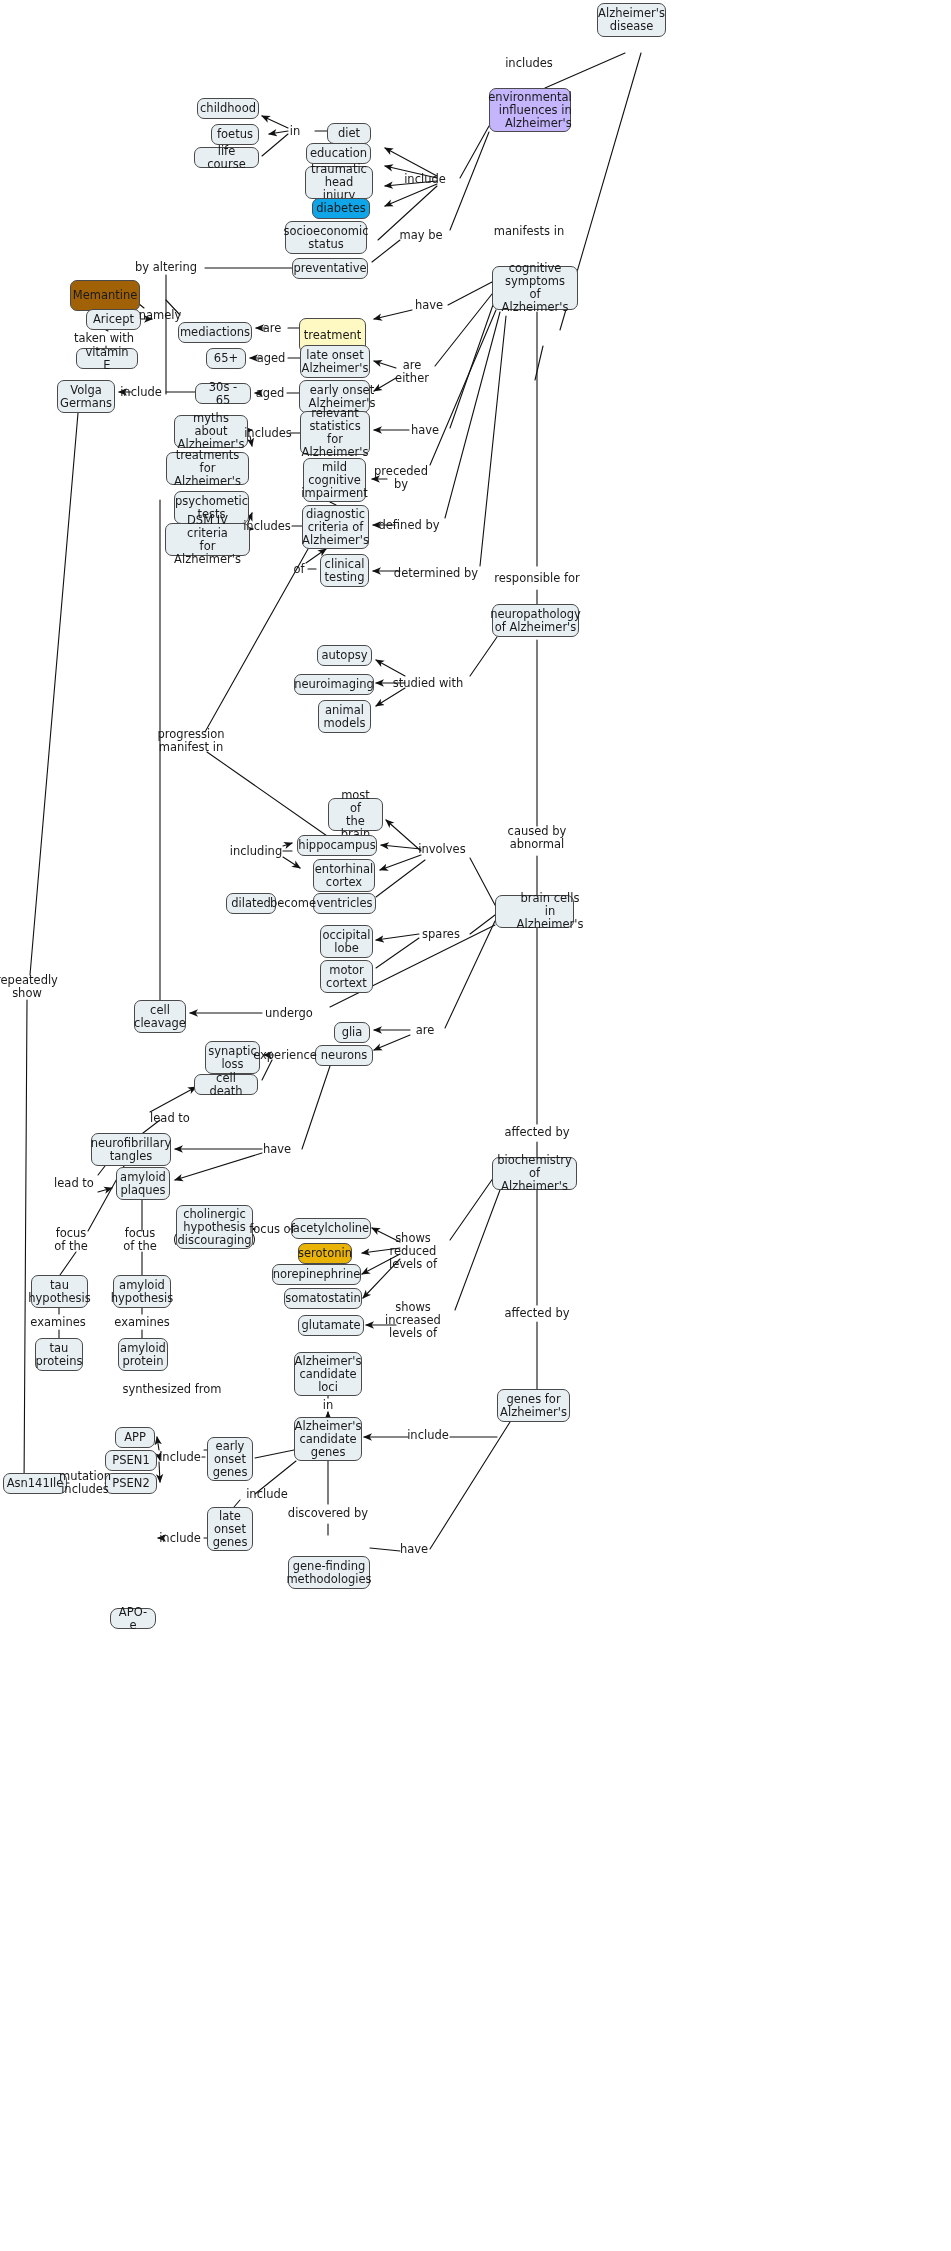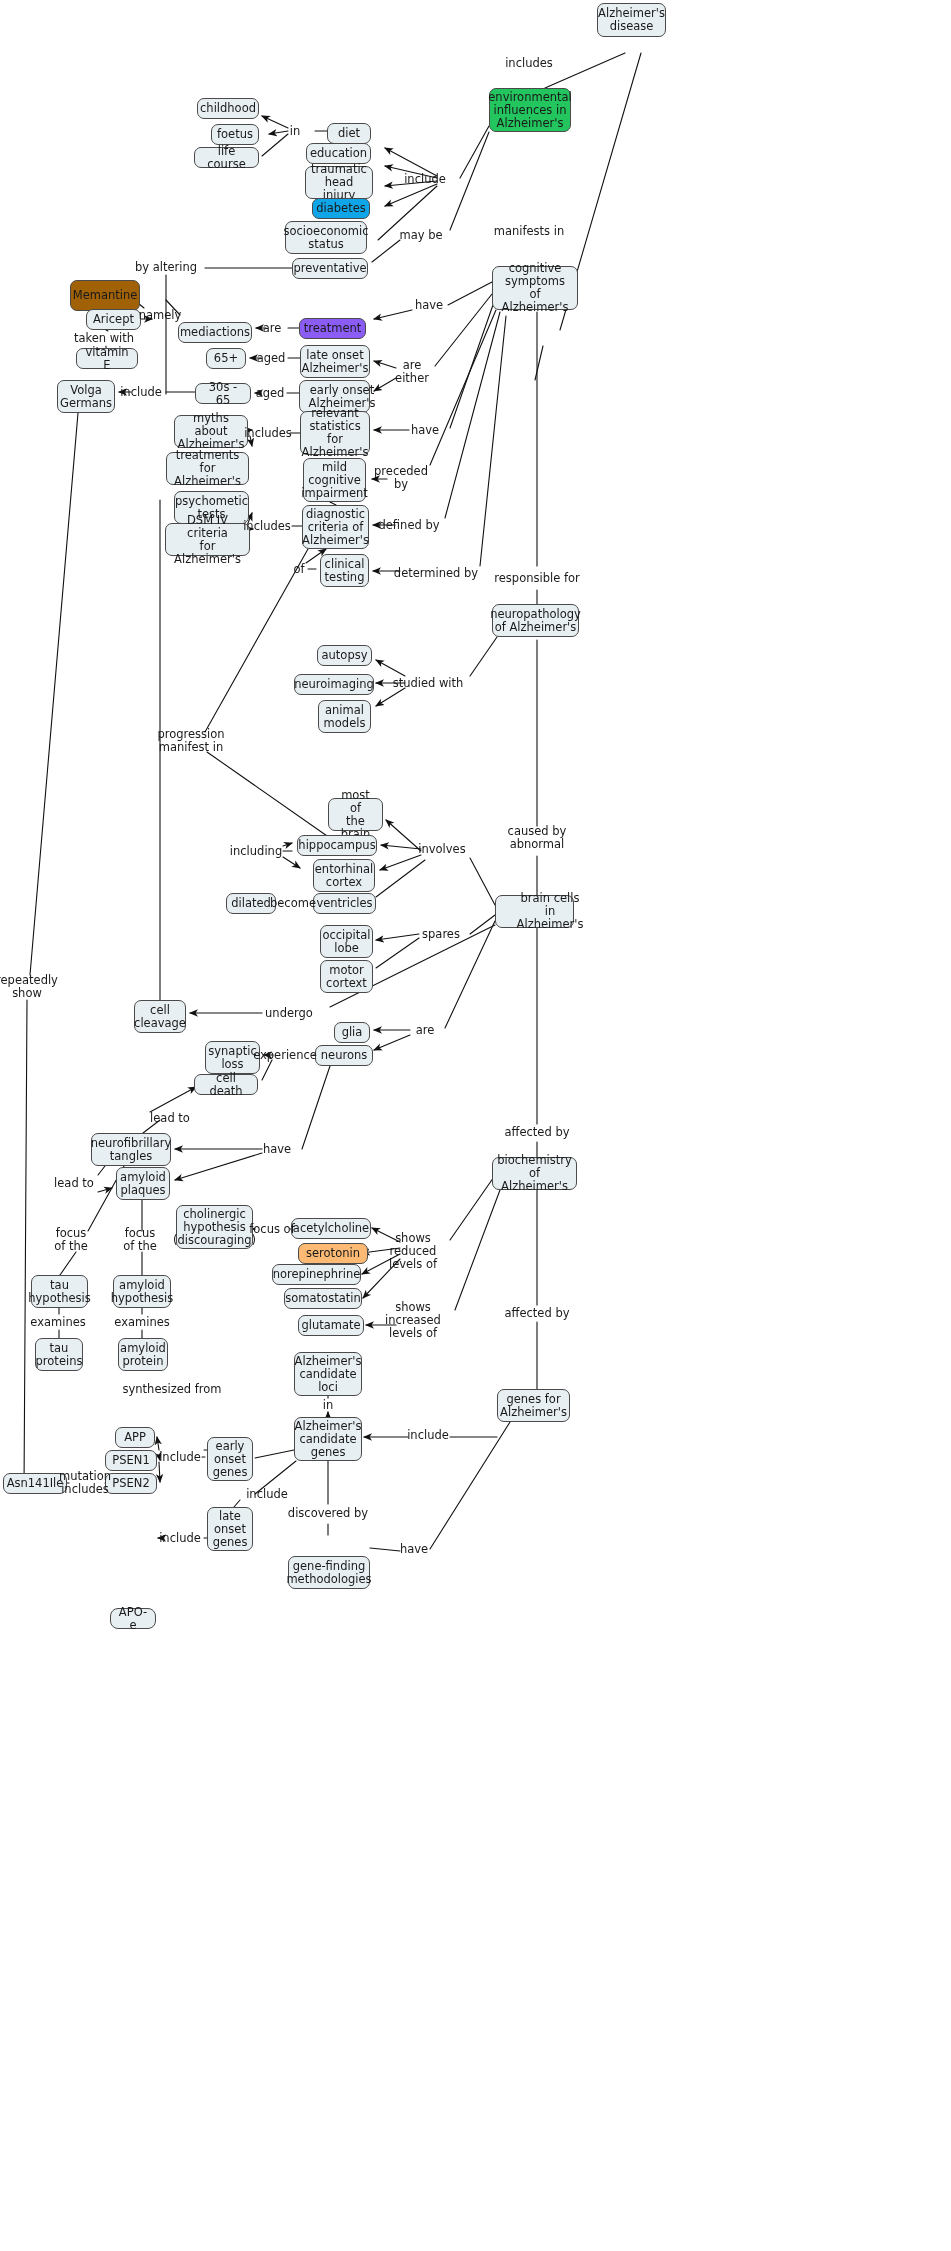--- a/index.html
+++ b/index.html
@@ -236,42 +236,42 @@
     <path d="M328,1461 L328,1504"></path>
     <path d="M328,1524 L328,1535"></path>
 
     <path d="M370,1548 L400,1551"></path>
     <path d="M430,1549 L510,1422"></path>
   </g>
 </svg>
 
 <div class="node" style="left: 597px; top: 3px; width: 69px; height: 34px; background: rgb(232, 239, 242); border-color: rgb(74, 74, 74); color: rgb(26, 26, 26);">Alzheimer's
 disease</div>
-    <div class="node" style="left: 489px; top: 88px; width: 82px; height: 44px; background: #22c55e; border-color: rgb(74, 74, 74); color: rgb(26, 26, 26);">environmental
+    <div class="node" style="left: 489px; top: 88px; width: 82px; height: 44px; background: #c4b5fd; border-color: rgb(74, 74, 74); color: rgb(26, 26, 26); text-align: right;">environmental
 influences in
 Alzheimer's</div>
     <div class="node" style="left: 197px; top: 98px; width: 62px; height: 21px; background: rgb(232, 239, 242); border-color: rgb(74, 74, 74); color: rgb(26, 26, 26);">childhood</div>
     <div class="node" style="left: 211px; top: 124px; width: 48px; height: 21px; background: rgb(232, 239, 242); border-color: rgb(74, 74, 74); color: rgb(26, 26, 26);">foetus</div>
     <div class="node" style="left: 194px; top: 147px; width: 65px; height: 21px; background: rgb(232, 239, 242); border-color: rgb(74, 74, 74); color: rgb(26, 26, 26);">life course</div>
     <div class="node" style="left: 327px; top: 123px; width: 44px; height: 21px; background: rgb(232, 239, 242); border-color: rgb(74, 74, 74); color: rgb(26, 26, 26);">diet</div>
     <div class="node" style="left: 306px; top: 143px; width: 65px; height: 21px; background: rgb(232, 239, 242); border-color: rgb(74, 74, 74); color: rgb(26, 26, 26);">education</div>
     <div class="node" style="left: 305px; top: 166px; width: 68px; height: 33px; background: rgb(232, 239, 242); border-color: rgb(74, 74, 74); color: rgb(26, 26, 26);">traumatic
 head injury</div>
     <div class="node" style="left: 312px; top: 198px; width: 58px; height: 21px; background: #0ea5e9; border-color: rgb(74, 74, 74); color: rgb(26, 26, 26);">diabetes</div>
     <div class="node" style="left: 285px; top: 221px; width: 82px; height: 33px; background: rgb(232, 239, 242); border-color: rgb(74, 74, 74); color: rgb(26, 26, 26);">socioeconomic
 status</div>
     <div class="node" style="left: 292px; top: 258px; width: 76px; height: 21px; background: rgb(232, 239, 242); border-color: rgb(74, 74, 74); color: rgb(26, 26, 26);">preventative</div>
     <div class="node" style="left: 492px; top: 266px; width: 86px; height: 44px; background: rgb(232, 239, 242); border-color: rgb(74, 74, 74); color: rgb(26, 26, 26);">cognitive
 symptoms
 of Alzheimer's</div>
     <div class="node" style="left: 70px; top: 280px; width: 70px; height: 31px; background: #a16207; border-color: rgb(74, 74, 74); color: rgb(26, 26, 26);">Memantine</div>
     <div class="node" style="left: 86px; top: 309px; width: 55px; height: 21px; background: rgb(232, 239, 242); border-color: rgb(74, 74, 74); color: rgb(26, 26, 26);">Aricept</div>
     <div class="node" style="left: 76px; top: 348px; width: 62px; height: 21px; background: rgb(232, 239, 242); border-color: rgb(74, 74, 74); color: rgb(26, 26, 26);">vitamin E</div>
     <div class="node" style="left: 178px; top: 322px; width: 74px; height: 21px; background: rgb(232, 239, 242); border-color: rgb(74, 74, 74); color: rgb(26, 26, 26);">mediactions</div>
-    <div class="node" style="left: 299px; top: 318px; width: 67px; height: 21px; background: #8b5cf6; border-color: rgb(74, 74, 74); color: rgb(26, 26, 26);">treatment</div>
+    <div class="node" style="left: 299px; top: 318px; width: 67px; height: 35px; background: #fef9c3; border-color: rgb(74, 74, 74); color: rgb(26, 26, 26);">treatment</div>
     <div class="node" style="left: 206px; top: 348px; width: 40px; height: 21px; background: rgb(232, 239, 242); border-color: rgb(74, 74, 74); color: rgb(26, 26, 26);">65+</div>
     <div class="node" style="left: 300px; top: 345px; width: 70px; height: 33px; background: rgb(232, 239, 242); border-color: rgb(74, 74, 74); color: rgb(26, 26, 26);">late onset
 Alzheimer's</div>
     <div class="node" style="left: 195px; top: 383px; width: 56px; height: 21px; background: rgb(232, 239, 242); border-color: rgb(74, 74, 74); color: rgb(26, 26, 26);">30s - 65</div>
     <div class="node" style="left: 299px; top: 380px; width: 71px; height: 33px; background: rgb(232, 239, 242); border-color: rgb(74, 74, 74); color: rgb(26, 26, 26); padding-left: 20px;">early onset
 Alzheimer's</div>
     <div class="node" style="left: 57px; top: 380px; width: 58px; height: 33px; background: rgb(232, 239, 242); border-color: rgb(74, 74, 74); color: rgb(26, 26, 26);">Volga
 Germans</div>
     <div class="node" style="left: 174px; top: 415px; width: 74px; height: 33px; background: rgb(232, 239, 242); border-color: rgb(74, 74, 74); color: rgb(26, 26, 26);">myths about
 Alzheimer's</div>
@@ -321,21 +321,21 @@
     <div class="node" style="left: 91px; top: 1133px; width: 80px; height: 33px; background: rgb(232, 239, 242); border-color: rgb(74, 74, 74); color: rgb(26, 26, 26);">neurofibrillary
 tangles</div>
     <div class="node" style="left: 116px; top: 1167px; width: 54px; height: 33px; background: rgb(232, 239, 242); border-color: rgb(74, 74, 74); color: rgb(26, 26, 26);">amyloid
 plaques</div>
     <div class="node" style="left: 492px; top: 1157px; width: 85px; height: 33px; background: rgb(232, 239, 242); border-color: rgb(74, 74, 74); color: rgb(26, 26, 26);">biochemistry
 of Alzheimer's</div>
     <div class="node" style="left: 176px; top: 1205px; width: 77px; height: 44px; background: rgb(232, 239, 242); border-color: rgb(74, 74, 74); color: rgb(26, 26, 26);">cholinergic
 hypothesis
 (discouraging)</div>
     <div class="node" style="left: 291px; top: 1218px; width: 80px; height: 21px; background: rgb(232, 239, 242); border-color: rgb(74, 74, 74); color: rgb(26, 26, 26);">acetylcholine</div>
-    <div class="node" style="left: 298px; top: 1243px; width: 70px; height: 21px; background: #fdba74; border-color: rgb(74, 74, 74); color: rgb(26, 26, 26);">serotonin</div>
+    <div class="node" style="left: 298px; top: 1243px; width: 54px; height: 21px; background: #eab308; border-color: rgb(74, 74, 74); color: rgb(26, 26, 26);">serotonin</div>
     <div class="node" style="left: 272px; top: 1264px; width: 89px; height: 21px; background: rgb(232, 239, 242); border-color: rgb(74, 74, 74); color: rgb(26, 26, 26);">norepinephrine</div>
     <div class="node" style="left: 284px; top: 1288px; width: 78px; height: 21px; background: rgb(232, 239, 242); border-color: rgb(74, 74, 74); color: rgb(26, 26, 26);">somatostatin</div>
     <div class="node" style="left: 298px; top: 1315px; width: 66px; height: 21px; background: rgb(232, 239, 242); border-color: rgb(74, 74, 74); color: rgb(26, 26, 26);">glutamate</div>
     <div class="node" style="left: 31px; top: 1275px; width: 57px; height: 33px; background: rgb(232, 239, 242); border-color: rgb(74, 74, 74); color: rgb(26, 26, 26);">tau
 hypothesis</div>
     <div class="node" style="left: 113px; top: 1275px; width: 58px; height: 33px; background: rgb(232, 239, 242); border-color: rgb(74, 74, 74); color: rgb(26, 26, 26);">amyloid
 hypothesis</div>
     <div class="node" style="left: 35px; top: 1338px; width: 48px; height: 33px; background: rgb(232, 239, 242); border-color: rgb(74, 74, 74); color: rgb(26, 26, 26);">tau
 proteins</div>
     <div class="node" style="left: 118px; top: 1338px; width: 50px; height: 33px; background: rgb(232, 239, 242); border-color: rgb(74, 74, 74); color: rgb(26, 26, 26);">amyloid

